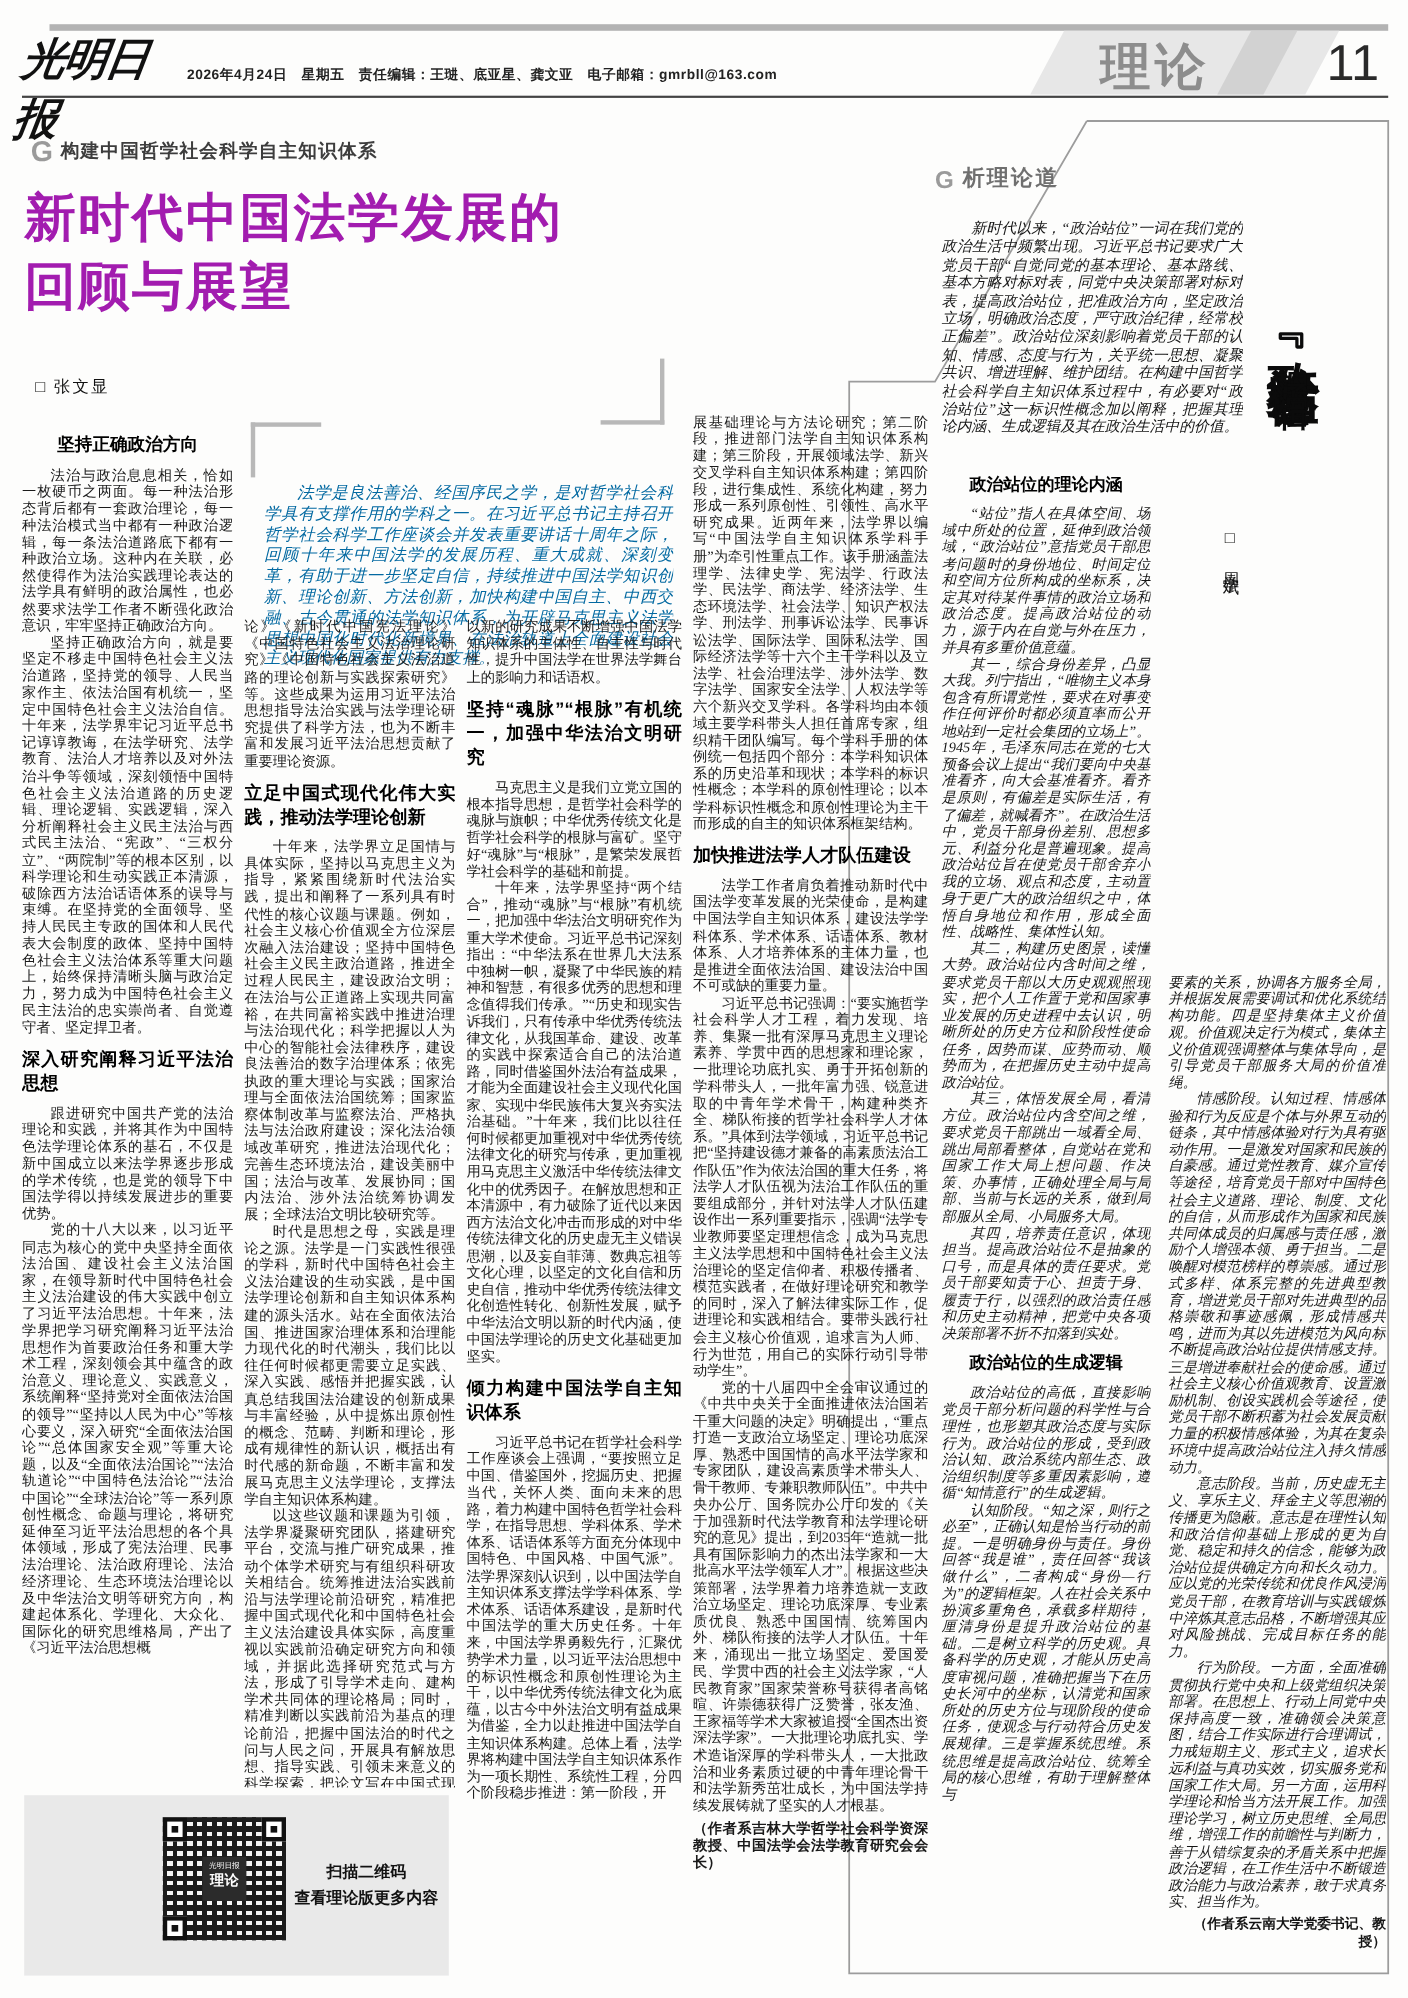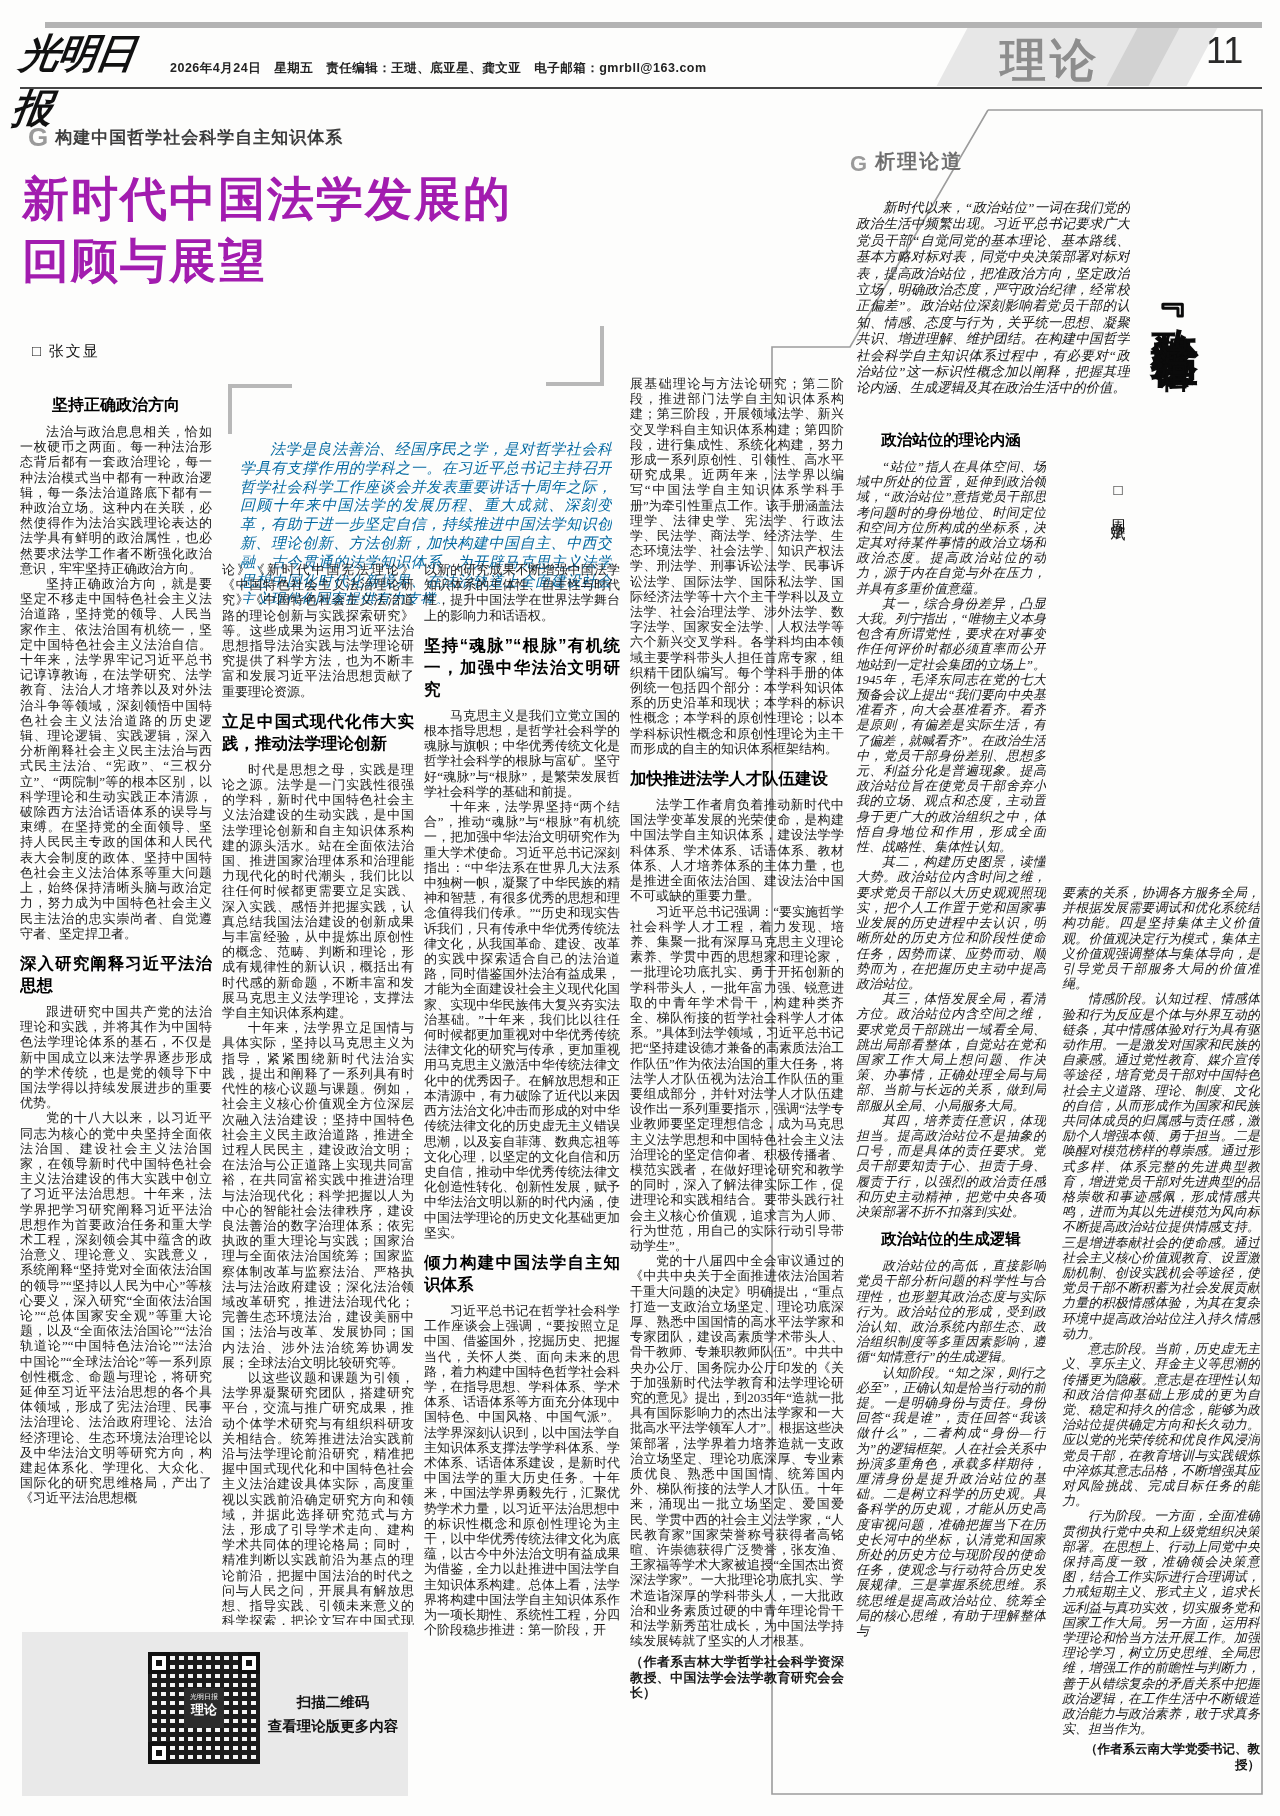--- a/index.html
+++ b/index.html
@@ -11,21 +11,21 @@
   .paper-logo{left:20px;top:26px;width:150px;height:58px;font-weight:900;font-size:40px;
       font-style:italic;letter-spacing:-2px;transform:skewX(-8deg);color:#111;}
   .dateline{left:170px;top:60px;font-family:"Liberation Sans",sans-serif;
       font-size:12.5px;font-weight:bold;color:#222;letter-spacing:.5px;}
   .head-rule{left:20px;top:87px;width:1242px;height:2px;background:#444;}
   .para1{left:952px;top:28px;width:250px;height:58px;background:#e7e7e7;transform:skewX(-28deg);}
   .para2{left:1122px;top:28px;width:42px;height:58px;background:#d2d2d2;transform:skewX(-28deg);}
   .section-name{left:1000px;top:30px;font-family:"Liberation Sans",sans-serif;
       font-size:46px;font-weight:900;color:#8d8d8d;letter-spacing:4px;}
   .page-num{left:1206px;top:30px;font-family:"Liberation Sans",sans-serif;
-      font-size:36px;color:#2a2a2a;}
+      font-size:46px;color:#2a2a2a;}
   
   .kicker{left:28px;top:122px;font-family:"Liberation Sans",sans-serif;
       font-size:17px;font-weight:bold;color:#3d3d3d;letter-spacing:1px;}
   .g-icon{display:inline-block;font-size:26px;font-weight:900;color:#9a9a9a;
       font-family:"Liberation Sans",sans-serif;margin-right:6px;vertical-align:-3px;}
   .headline{left:22px;top:168px;width:540px;font-size:47px;line-height:62px;
       font-weight:900;color:#a21caf;letter-spacing:2px;}
   .m-author{left:32px;top:342px;font-size:15px;color:#111;letter-spacing:2px;}
   .ncol{overflow:hidden;font-size:13px;line-height:15.2px;text-align:justify;}
   .ncol .blk-p{text-indent:2em;}
@@ -116,22 +116,22 @@
     <div class="blk-h">坚持正确政治方向</div>
     <div class="blk-p">法治与政治息息相关，恰如一枚硬币之两面。每一种法治形态背后都有一套政治理论，每一种法治模式当中都有一种政治逻辑，每一条法治道路底下都有一种政治立场。这种内在关联，必然使得作为法治实践理论表达的法学具有鲜明的政治属性，也必然要求法学工作者不断强化政治意识，牢牢坚持正确政治方向。</div>
     <div class="blk-p">坚持正确政治方向，就是要坚定不移走中国特色社会主义法治道路，坚持党的领导、人民当家作主、依法治国有机统一，坚定中国特色社会主义法治自信。十年来，法学界牢记习近平总书记谆谆教诲，在法学研究、法学教育、法治人才培养以及对外法治斗争等领域，深刻领悟中国特色社会主义法治道路的历史逻辑、理论逻辑、实践逻辑，深入分析阐释社会主义民主法治与西式民主法治、“宪政”、“三权分立”、“两院制”等的根本区别，以科学理论和生动实践正本清源，破除西方法治话语体系的误导与束缚。在坚持党的全面领导、坚持人民民主专政的国体和人民代表大会制度的政体、坚持中国特色社会主义法治体系等重大问题上，始终保持清晰头脑与政治定力，努力成为中国特色社会主义民主法治的忠实崇尚者、自觉遵守者、坚定捍卫者。</div>
     <div class="blk-h2">深入研究阐释习近平法治思想</div>
     <div class="blk-p">跟进研究中国共产党的法治理论和实践，并将其作为中国特色法学理论体系的基石，不仅是新中国成立以来法学界逐步形成的学术传统，也是党的领导下中国法学得以持续发展进步的重要优势。</div>
     <div class="blk-p">党的十八大以来，以习近平同志为核心的党中央坚持全面依法治国、建设社会主义法治国家，在领导新时代中国特色社会主义法治建设的伟大实践中创立了习近平法治思想。十年来，法学界把学习研究阐释习近平法治思想作为首要政治任务和重大学术工程，深刻领会其中蕴含的政治意义、理论意义、实践意义，系统阐释“坚持党对全面依法治国的领导”“坚持以人民为中心”等核心要义，深入研究“全面依法治国论”“总体国家安全观”等重大论题，以及“全面依法治国论”“法治轨道论”“中国特色法治论”“法治中国论”“全球法治论”等一系列原创性概念、命题与理论，将研究延伸至习近平法治思想的各个具体领域，形成了宪法治理、民事法治理论、法治政府理论、法治经济理论、生态环境法治理论以及中华法治文明等研究方向，构建起体系化、学理化、大众化、国际化的研究思维格局，产出了《习近平法治思想概</div>
   </div>
 <div class="abs ncol col2">
     <div class="blk-pn">论》《新时代中国宪法理论》《中国特色社会主义法治理论研究》《中国特色社会主义法治道路的理论创新与实践探索研究》等。这些成果为运用习近平法治思想指导法治实践与法学理论研究提供了科学方法，也为不断丰富和发展习近平法治思想贡献了重要理论资源。</div>
     <div class="blk-h2">立足中国式现代化伟大实践，推动法学理论创新</div>
+    <div class="blk-p">十年来，法学界立足国情与具体实际，坚持以马克思主义为指导，紧紧围绕新时代法治实践，提出和阐释了一系列具有时代性的核心议题与课题。例如，社会主义核心价值观全方位深层次融入法治建设；坚持中国特色社会主义民主政治道路，推进全过程人民民主，建设政治文明；在法治与公正道路上实现共同富裕，在共同富裕实践中推进治理与法治现代化；科学把握以人为中心的智能社会法律秩序，建设良法善治的数字治理体系；依宪执政的重大理论与实践；国家治理与全面依法治国统筹；国家监察体制改革与监察法治、严格执法与法治政府建设；深化法治领域改革研究，推进法治现代化；完善生态环境法治，建设美丽中国；法治与改革、发展协同；国内法治、涉外法治统筹协调发展；全球法治文明比较研究等。</div>
     <div class="blk-p">时代是思想之母，实践是理论之源。法学是一门实践性很强的学科，新时代中国特色社会主义法治建设的生动实践，是中国法学理论创新和自主知识体系构建的源头活水。站在全面依法治国、推进国家治理体系和治理能力现代化的时代潮头，我们比以往任何时候都更需要立足实践、深入实践、感悟并把握实践，认真总结我国法治建设的创新成果与丰富经验，从中提炼出原创性的概念、范畴、判断和理论，形成有规律性的新认识，概括出有时代感的新命题，不断丰富和发展马克思主义法学理论，支撑法学自主知识体系构建。</div>
-    <div class="blk-p">十年来，法学界立足国情与具体实际，坚持以马克思主义为指导，紧紧围绕新时代法治实践，提出和阐释了一系列具有时代性的核心议题与课题。例如，社会主义核心价值观全方位深层次融入法治建设；坚持中国特色社会主义民主政治道路，推进全过程人民民主，建设政治文明；在法治与公正道路上实现共同富裕，在共同富裕实践中推进治理与法治现代化；科学把握以人为中心的智能社会法律秩序，建设良法善治的数字治理体系；依宪执政的重大理论与实践；国家治理与全面依法治国统筹；国家监察体制改革与监察法治、严格执法与法治政府建设；深化法治领域改革研究，推进法治现代化；完善生态环境法治，建设美丽中国；法治与改革、发展协同；国内法治、涉外法治统筹协调发展；全球法治文明比较研究等。</div>
     <div class="blk-p">以这些议题和课题为引领，法学界凝聚研究团队，搭建研究平台，交流与推广研究成果，推动个体学术研究与有组织科研攻关相结合。统筹推进法治实践前沿与法学理论前沿研究，精准把握中国式现代化和中国特色社会主义法治建设具体实际，高度重视以实践前沿确定研究方向和领域，并据此选择研究范式与方法，形成了引导学术走向、建构学术共同体的理论格局；同时，精准判断以实践前沿为基点的理论前沿，把握中国法治的时代之问与人民之问，开展具有解放思想、指导实践、引领未来意义的科学探索，把论文写在中国式现代化伟大实践中，产出了一大批具有引领性、标识性、显示度的理论成果与学术产品，深刻揭示了我国社会主义法</div>
   </div>
 <div class="abs ncol col3">
     <div class="blk-pn">以新的研究成果不断增强中国法学知识体系的主体性、自主性与时代性，提升中国法学在世界法学舞台上的影响力和话语权。</div>
     <div class="blk-h2">坚持“魂脉”“根脉”有机统一，加强中华法治文明研究</div>
     <div class="blk-p">马克思主义是我们立党立国的根本指导思想，是哲学社会科学的魂脉与旗帜；中华优秀传统文化是哲学社会科学的根脉与富矿。坚守好“魂脉”与“根脉”，是繁荣发展哲学社会科学的基础和前提。</div>
     <div class="blk-p">十年来，法学界坚持“两个结合”，推动“魂脉”与“根脉”有机统一，把加强中华法治文明研究作为重大学术使命。习近平总书记深刻指出：“中华法系在世界几大法系中独树一帜，凝聚了中华民族的精神和智慧，有很多优秀的思想和理念值得我们传承。”“历史和现实告诉我们，只有传承中华优秀传统法律文化，从我国革命、建设、改革的实践中探索适合自己的法治道路，同时借鉴国外法治有益成果，才能为全面建设社会主义现代化国家、实现中华民族伟大复兴夯实法治基础。”十年来，我们比以往任何时候都更加重视对中华优秀传统法律文化的研究与传承，更加重视用马克思主义激活中华传统法律文化中的优秀因子。在解放思想和正本清源中，有力破除了近代以来因西方法治文化冲击而形成的对中华传统法律文化的历史虚无主义错误思潮，以及妄自菲薄、数典忘祖等文化心理，以坚定的文化自信和历史自信，推动中华优秀传统法律文化创造性转化、创新性发展，赋予中华法治文明以新的时代内涵，使中国法学理论的历史文化基础更加坚实。</div>
     <div class="blk-h2">倾力构建中国法学自主知识体系</div>
     <div class="blk-p">习近平总书记在哲学社会科学工作座谈会上强调，“要按照立足中国、借鉴国外，挖掘历史、把握当代，关怀人类、面向未来的思路，着力构建中国特色哲学社会科学，在指导思想、学科体系、学术体系、话语体系等方面充分体现中国特色、中国风格、中国气派”。法学界深刻认识到，以中国法学自主知识体系支撑法学学科体系、学术体系、话语体系建设，是新时代中国法学的重大历史任务。十年来，中国法学界勇毅先行，汇聚优势学术力量，以习近平法治思想中的标识性概念和原创性理论为主干，以中华优秀传统法律文化为底蕴，以古今中外法治文明有益成果为借鉴，全力以赴推进中国法学自主知识体系构建。总体上看，法学界将构建中国法学自主知识体系作为一项长期性、系统性工程，分四个阶段稳步推进：第一阶段，开</div>
   </div>

